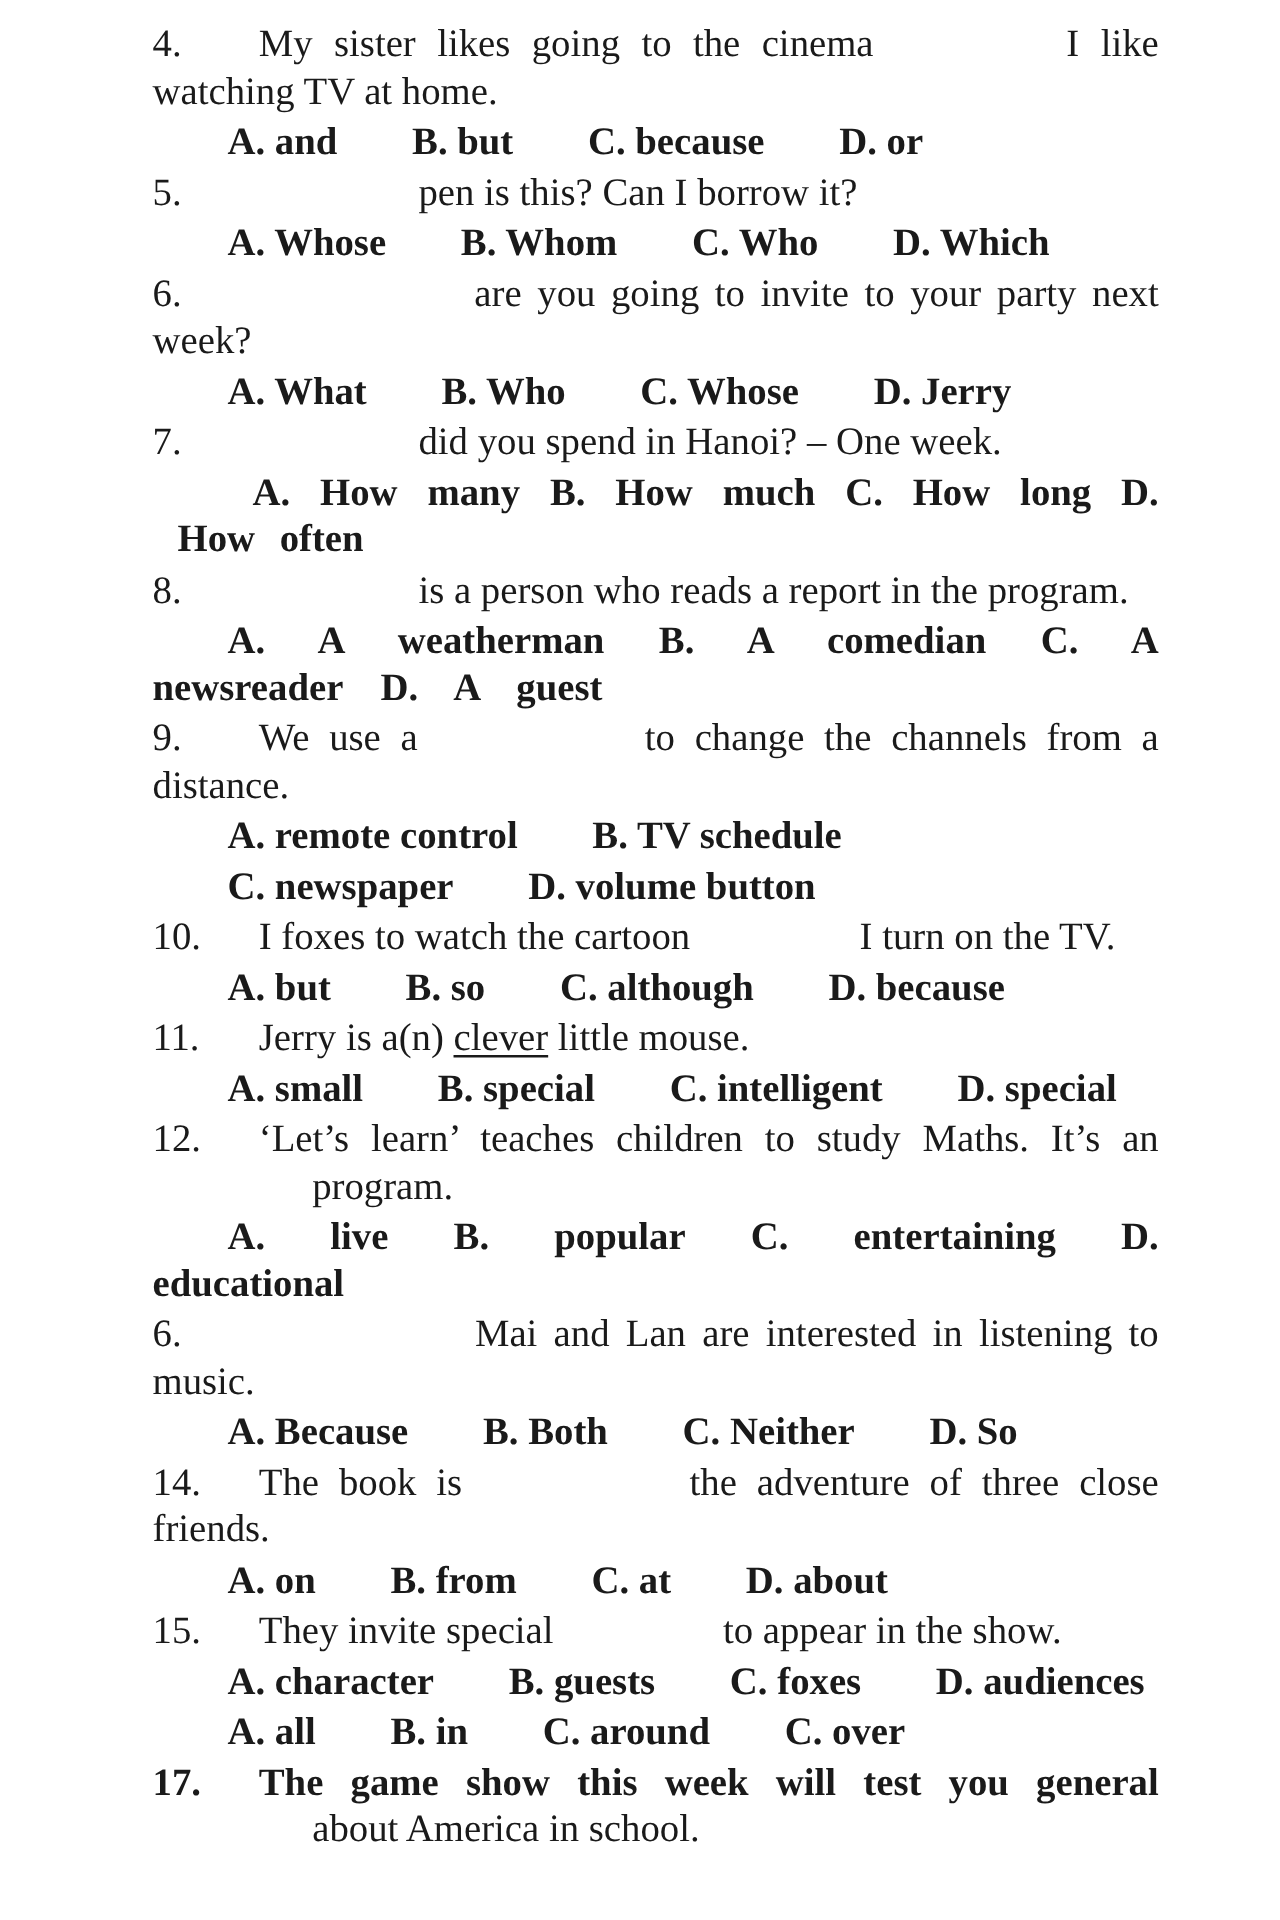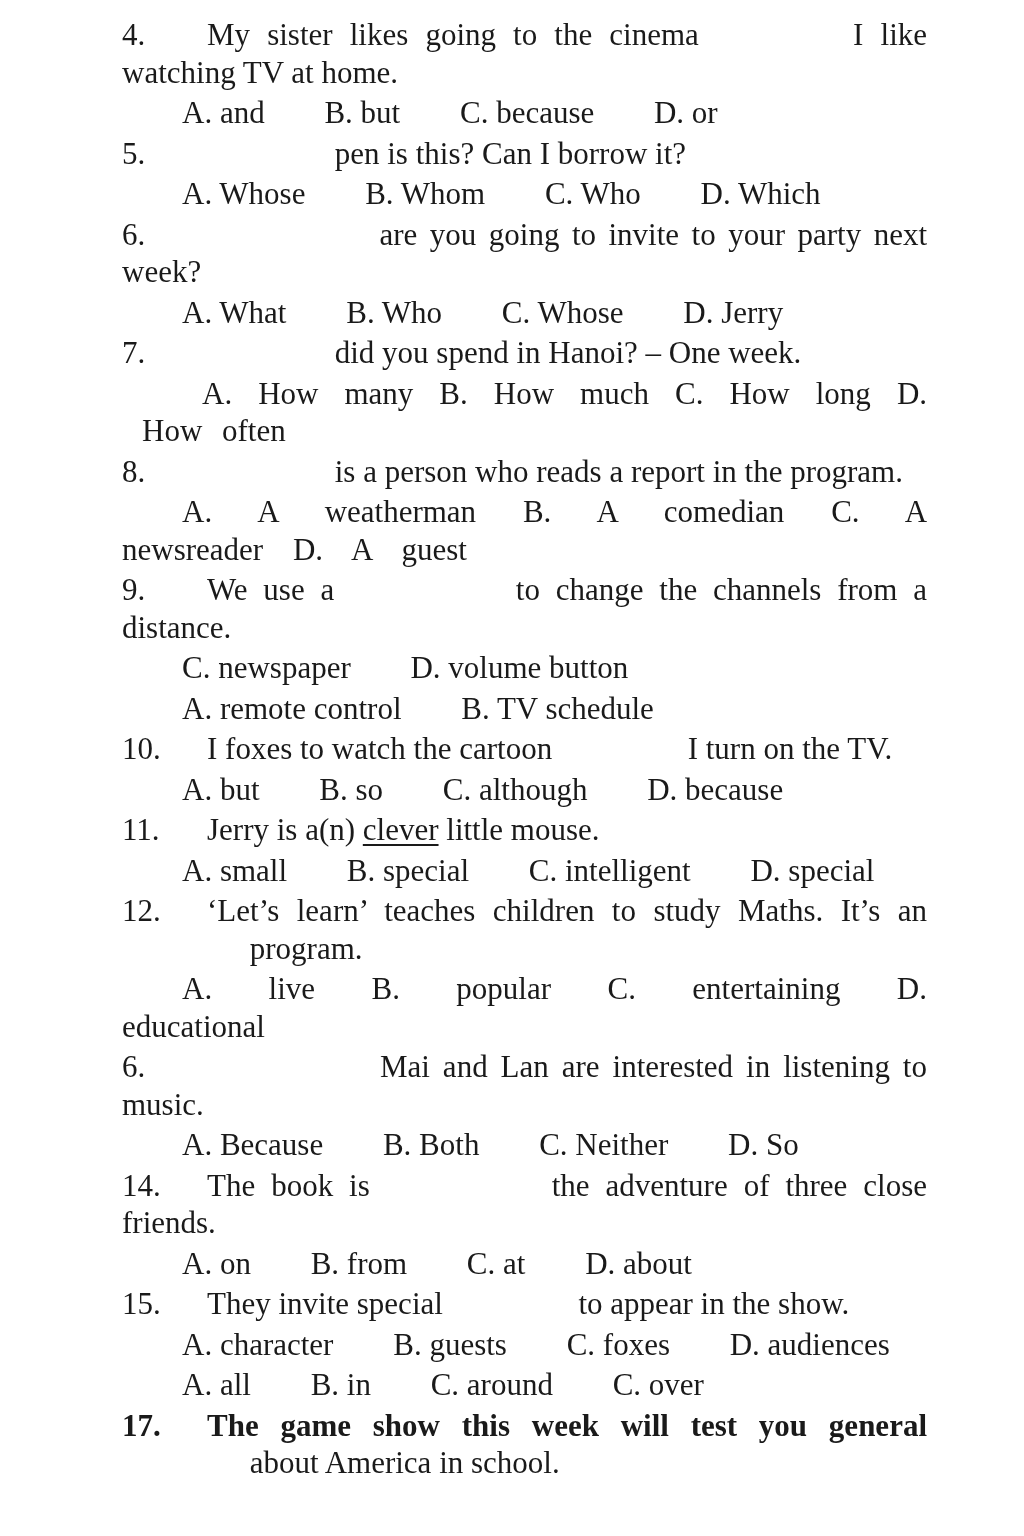--- a/index.html
+++ b/index.html
@@ -35,20 +35,21 @@
   }
   .gap.w150 { width: 150px; }
   .gap.wide { width: 160px; }
   
   .opts {
     text-indent: 60px;
   }
   .opt {
     margin-right: 52px;
     white-space: nowrap;
+    font-weight: bold;
   }
   .opt:last-child { margin-right: 0; }
   
   .spread .opt {
     margin-right: 0;
     white-space: normal;
   }
   .ws12 { word-spacing: 12px; margin-left: 20px; }
   .ws22 { word-spacing: 22px; }
   .ws30 { word-spacing: 30px; }
@@ -126,26 +127,26 @@
     <span class="opt">C. A newsreader</span>
     <span class="opt">D. A guest</span>
   </p>
 
   <p class="q">
     <span class="num">9.</span><span>We use a</span>
     <span class="gap w150"></span>
     <span>to change the channels from a distance.</span>
   </p>
   <p class="opts">
+    <span class="opt">A. remote control</span>
+    <span class="opt">B. TV schedule</span>
+  </p>
+  <p class="opts">
     <span class="opt">C. newspaper</span>
     <span class="opt">D. volume button</span>
-  </p>
-  <p class="opts">
-    <span class="opt">A. remote control</span>
-    <span class="opt">B. TV schedule</span>
   </p>
 
   <p class="q">
     <span class="num">10.</span><span>I foxes to watch the cartoon</span>
     <span class="gap"></span>
     <span>I turn on the TV.</span>
   </p>
   <p class="opts">
     <span class="opt">A. but</span>
     <span class="opt">B. so</span>

